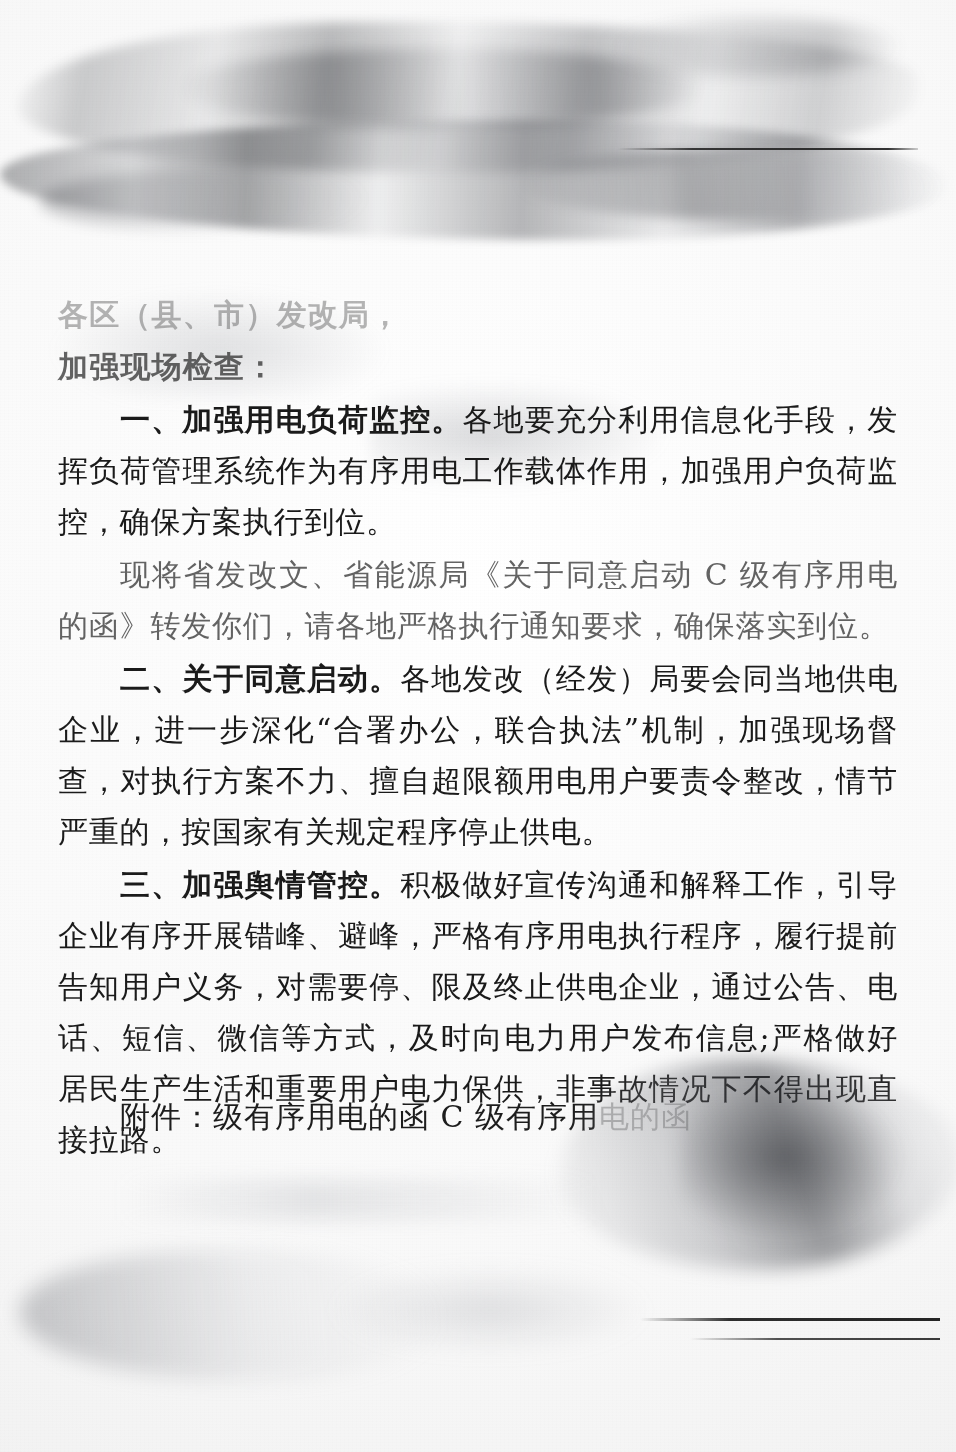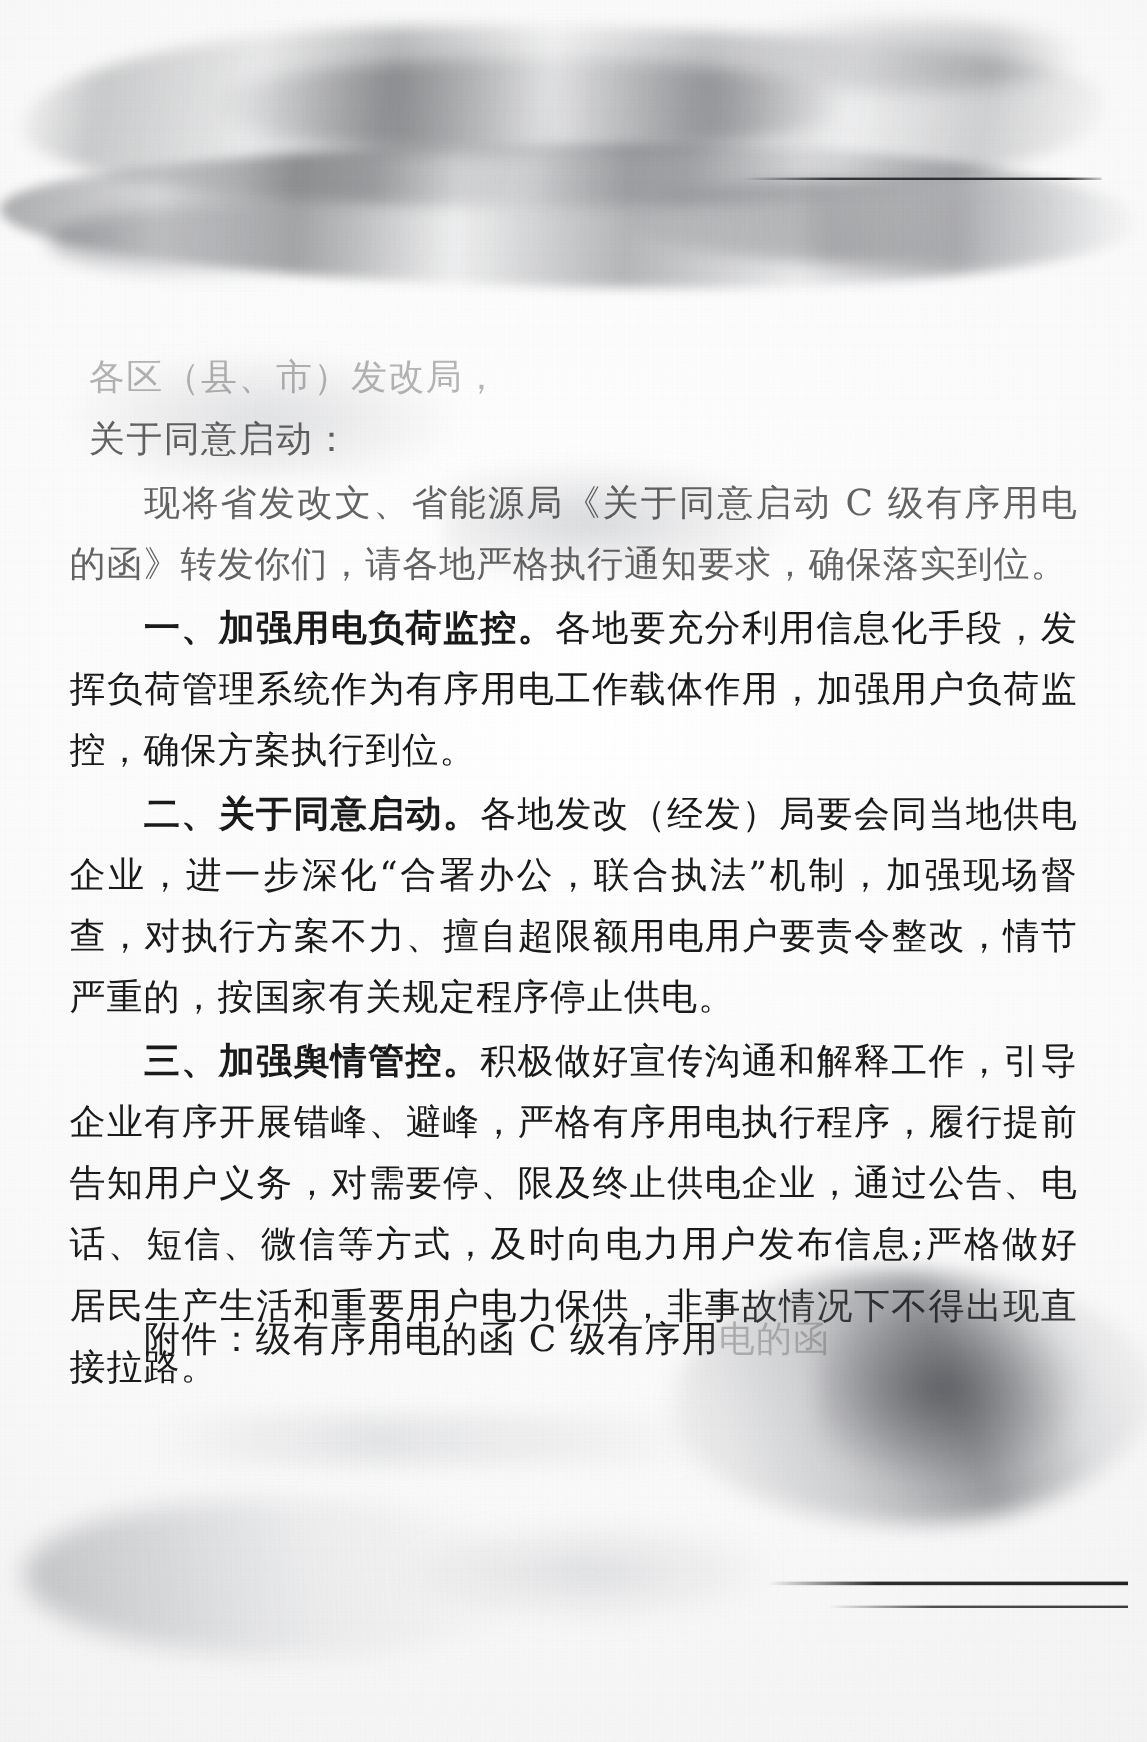--- a/index.html
+++ b/index.html
@@ -154,21 +154,22 @@
     width: 840px;
   }
   .line {
     font-size: 30px;
     line-height: 50px;
     letter-spacing: 1.2px;
     white-space: pre;
     color: #1d1d1d;
   }
   .para {
-    margin: 0 0 2px 16px;
+    margin: 0 0 2px 0;
+    font-weight: bold;
   }
   .indent {
     text-indent: 62px;
   }
   .faded-1 { color: rgba(40,40,40,0.34); }
   .faded-3 { color: rgba(40,40,40,0.72); }
   .bold-head { font-weight: 700; }
   .flow {
     font-size: 30px;
     line-height: 51px;
@@ -222,25 +223,25 @@
     <div class="smudge s6"></div>
     <div id="top-rule"></div>
   </div>
 
   <div class="ghost g-left"></div>
   <div class="ghost g-mid"></div>
 
   <div id="doc-body">
 
     <div class="line para faded-1">各区（县、市）发改局，</div>
-    <div class="line para faded-3">关于同意启动：</div>
+    <div class="line para faded-3">加强现场检查：</div>
+
+    <p class="flow indent"><span class="bold-head">一、加强用电负荷监控。</span><span>各地要充分利用信息化手段，发挥负荷管理系统作为有序用电工作载体作用，加强用户负荷监控，确保方案执行到位。</span></p>
 
     <p class="flow indent faded-3">现将省发改文、省能源局《关于同意启动 C 级有序用电的函》转发你们，请各地严格执行通知要求，确保落实到位。</p>
-
-    <p class="flow indent"><span class="bold-head">一、加强用电负荷监控。</span><span>各地要充分利用信息化手段，发挥负荷管理系统作为有序用电工作载体作用，加强用户负荷监控，确保方案执行到位。</span></p>
 
     <p class="flow indent"><span class="bold-head">二、关于同意启动。</span><span>各地发改（经发）局要会同当地供电企业，进一步深化“合署办公，联合执法”机制，加强现场督查，对执行方案不力、擅自超限额用电用户要责令整改，情节严重的，按国家有关规定程序停止供电。</span></p>
 
     <p class="flow indent"><span class="bold-head">三、加强舆情管控。</span><span>积极做好宣传沟通和解释工作，引导企业有序开展错峰、避峰，严格有序用电执行程序，履行提前告知用户义务，对需要停、限及终止供电企业，通过公告、电话、短信、微信等方式，及时向电力用户发布信息;严格做好居民生产生活和重要用户电力保供，非事故情况下不得出现直接拉路。</span></p>
   </div>
 
   <div id="attachment">
     <div class="attach-line"><span class="attach-strong">附件：</span><span class="attach-strong">级有序用电的函 C 级有序用</span><span class="attach-fade">电的函</span></div>
   </div>
 

